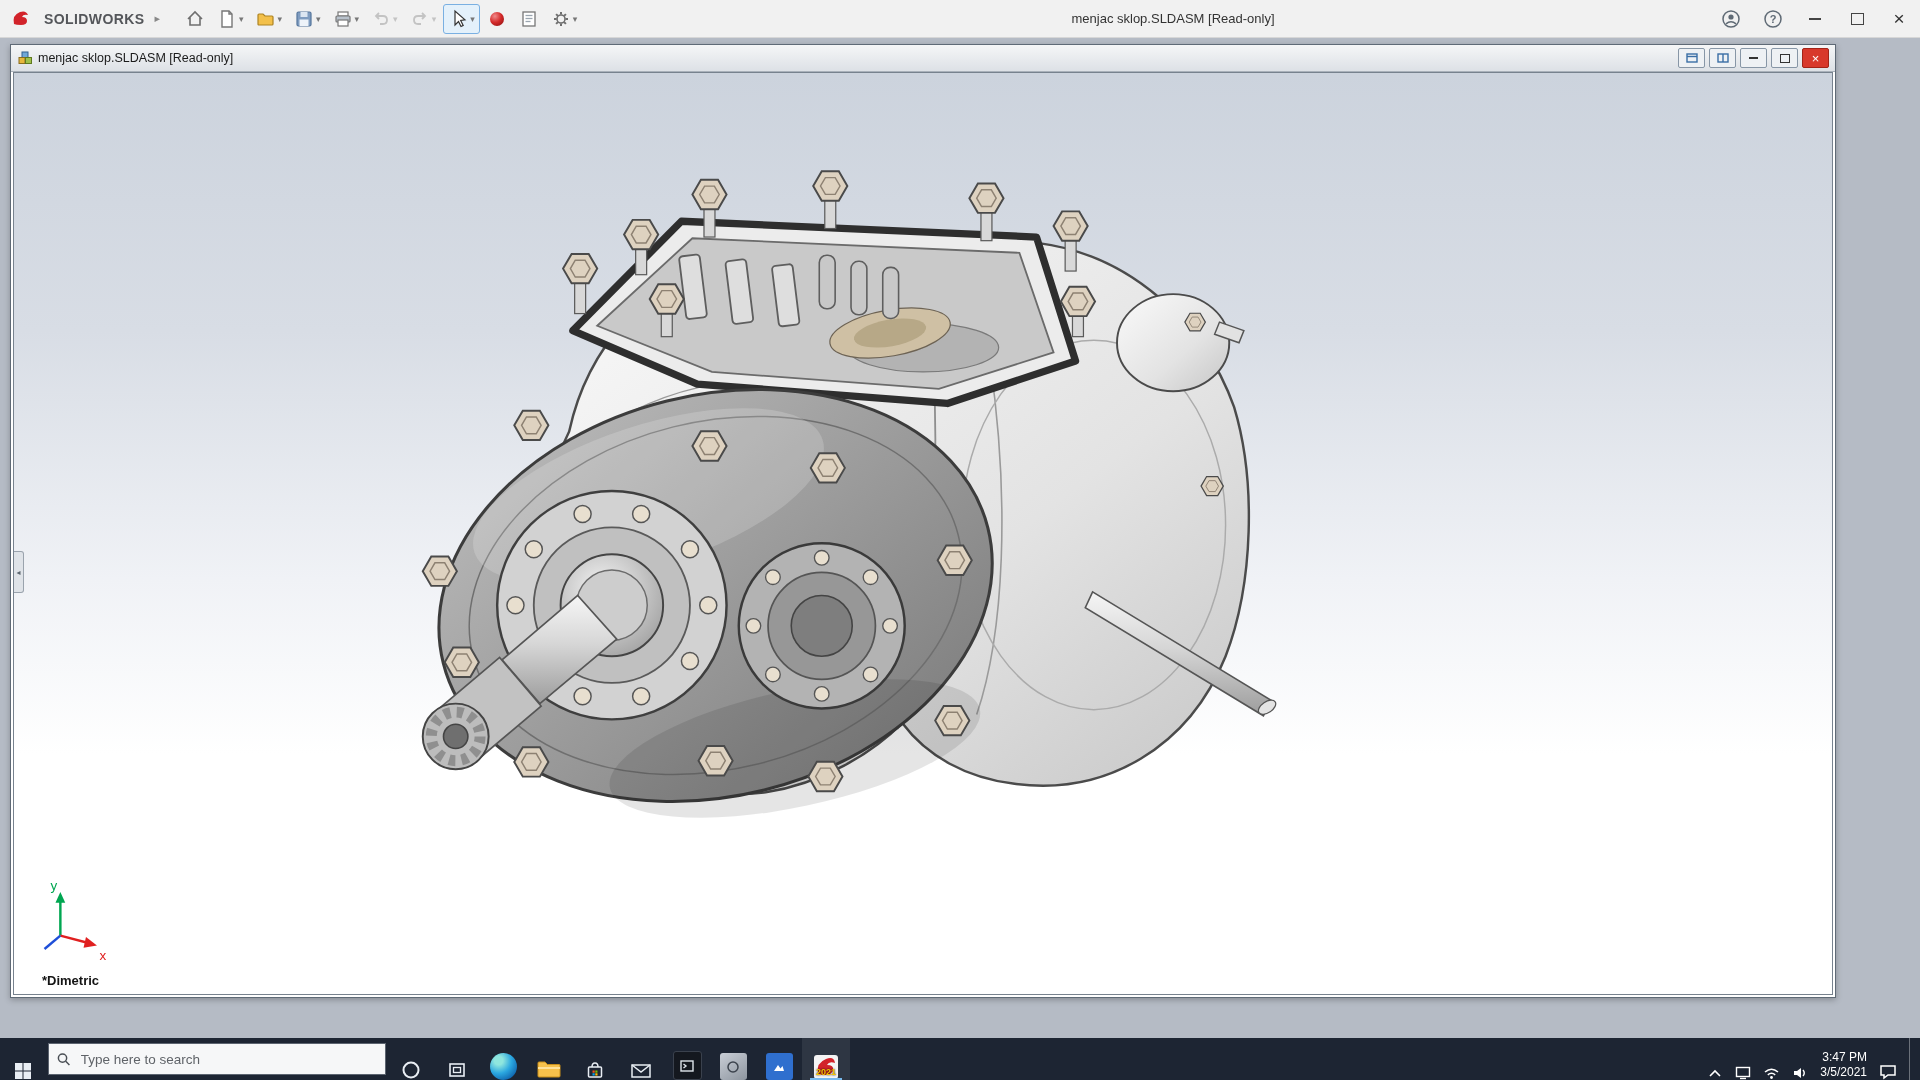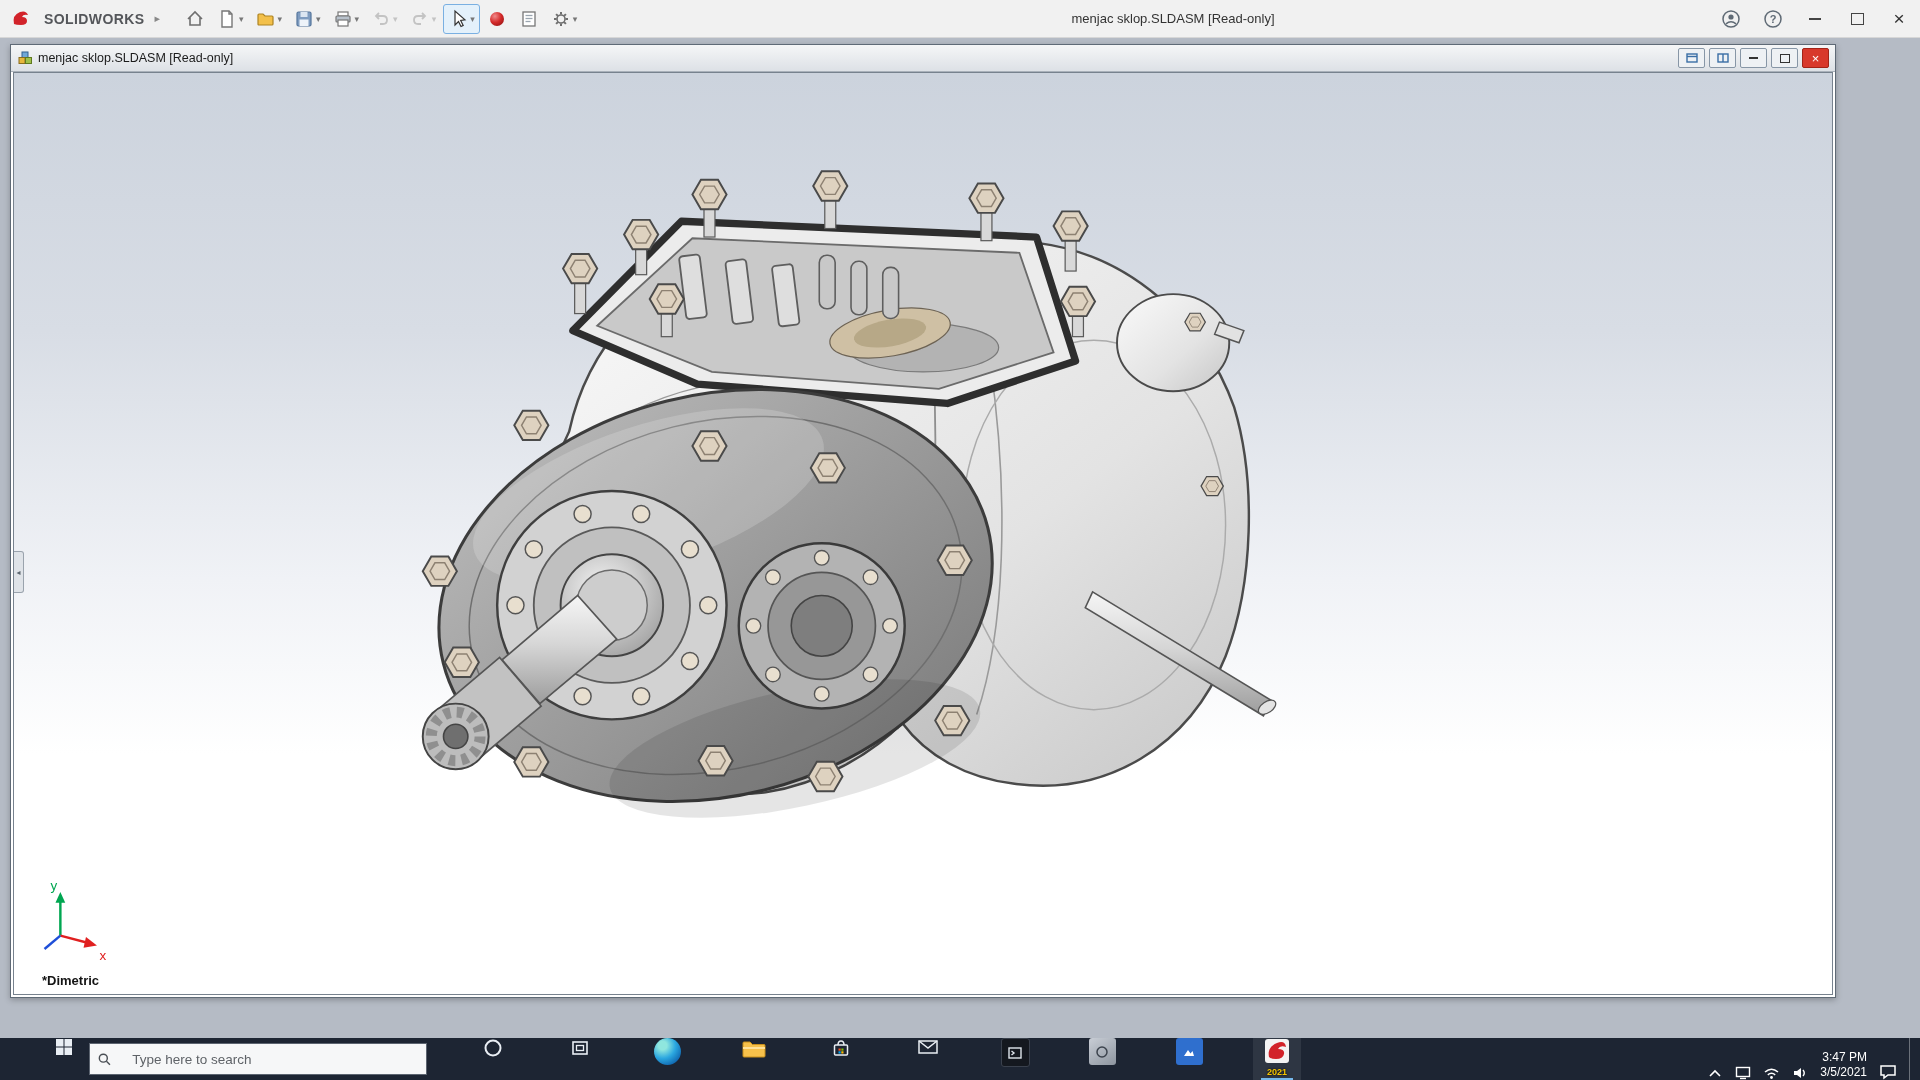--- a/index.html
+++ b/index.html
@@ -43,23 +43,23 @@
     border:1px solid #77828e;}
   .model{position:absolute;inset:0;width:100%;height:100%;}
   .view-label{position:absolute;left:28px;bottom:6px;font-size:13px;font-weight:700;color:#141414;}
   .collapse-tab{position:absolute;left:0;top:478px;width:9px;height:40px;background:#dfe3e8;
     border:1px solid #9aa3ad;border-left:none;display:flex;align-items:center;justify-content:center;
     font-size:8px;color:#5c6670;border-radius:0 3px 3px 0;}
 
   
   .taskbar{position:absolute;left:0;right:0;bottom:0;height:42px;background:#1d2533;display:flex;
     align-items:stretch;z-index:40;}
-  .tk{display:flex;align-items:flex-start;justify-content:center;width:46px;margin-left:41px;}
+  .tk{display:flex;align-items:flex-end;justify-content:center;width:46px;}
   .search{display:flex;align-items:center;width:320px;background:#f6f7f8;border:1px solid #5c6470;
-    margin:5px 2px;padding:0 8px;gap:19px;}
+    margin:5px 2px;padding:0 8px;gap:8px;}
   .search input{border:none;outline:none;background:transparent;font-size:13.5px;color:#444;width:100%;
     font-family:"Liberation Sans",sans-serif;}
   .search input::placeholder{color:#5f6368;}
   .edge-circle{width:27px;height:27px;border-radius:50%;
     background:radial-gradient(circle at 32% 28%,#8fe6de 0 16%,#2ba7e0 48%,#0b5ca8 85%);}
   .tile{width:27px;height:27px;border-radius:3px;display:flex;align-items:center;justify-content:center;}
   .sw-btn{width:48px;position:relative;background:rgba(255,255,255,.08);}
   .sw-underline{position:absolute;bottom:0;left:8px;right:8px;height:2px;background:#76b9ed;}
   .sw-badge{position:absolute;bottom:3px;left:0;right:0;text-align:center;font-size:9px;font-weight:bold;
     color:#f5c400;text-shadow:0 0 2px #000;}

